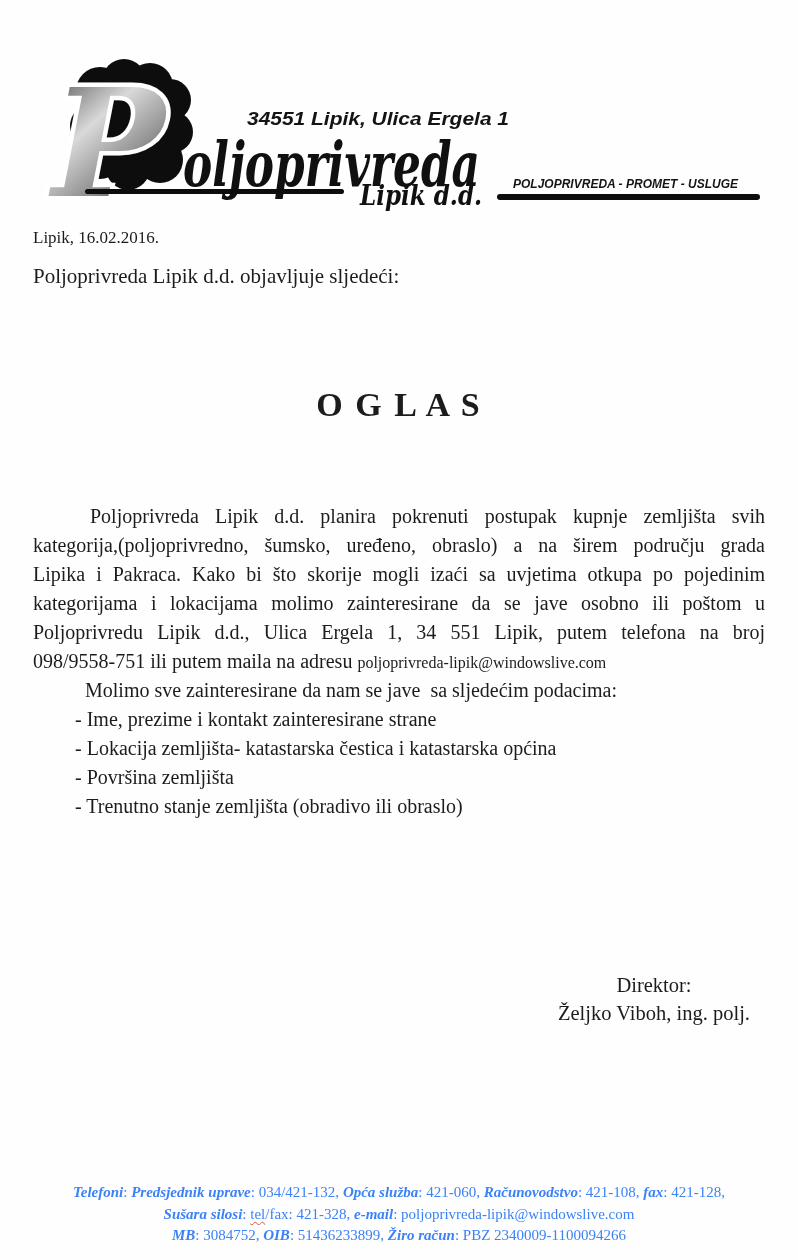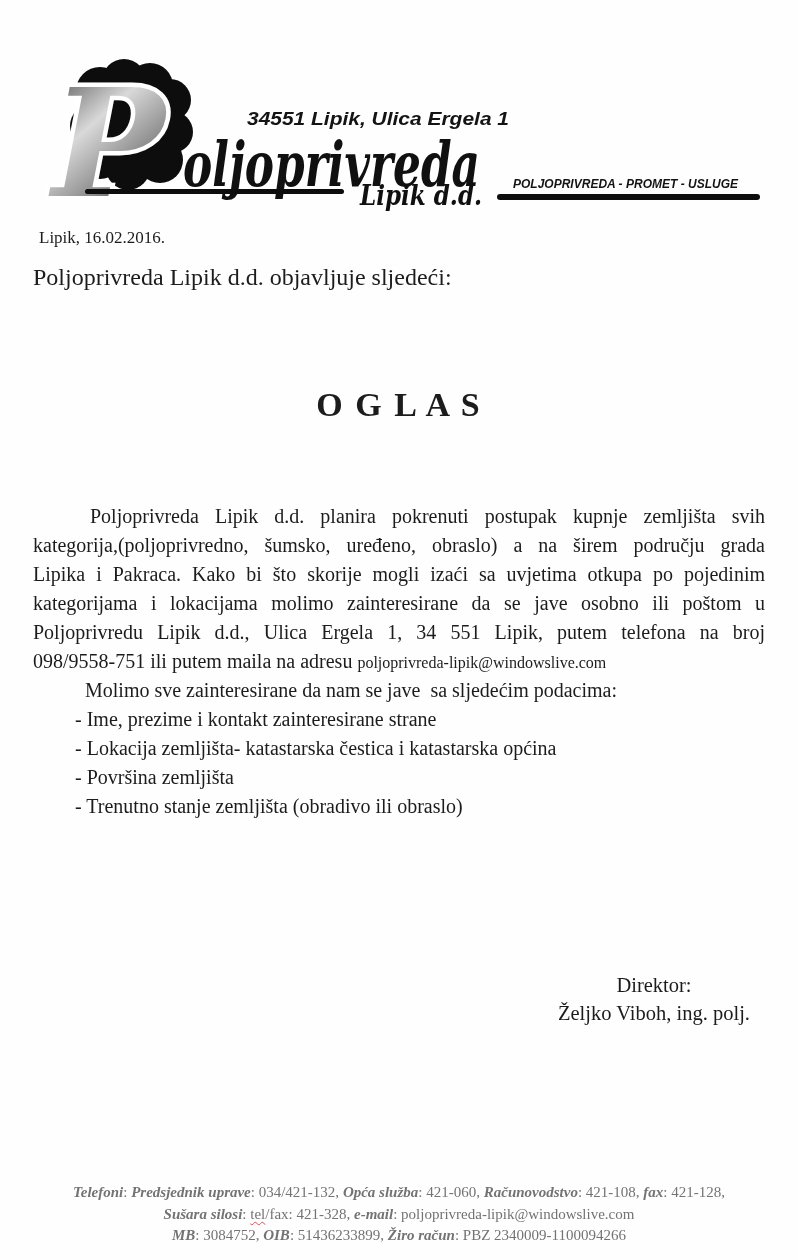--- a/index.html
+++ b/index.html
@@ -5,22 +5,22 @@
   * { margin:0; padding:0; box-sizing:border-box; }
   html,body { background:#ffffff; }
   .page {
     position:relative; width:798px; height:1260px; margin:0 auto;
     background:#fefefe; color:#1c1c1c; overflow:hidden;
     font-family:"Liberation Serif", serif;
   }
   
   .letterhead { position:absolute; left:0; top:48px; width:798px; height:172px; }
   
-  .dateline { position:absolute; left:39px; top:228px; font-size:17px; }
-  .intro    { position:absolute; left:33px; top:264px; font-size:24px; }
+  .dateline { position:absolute; left:33px; top:228px; font-size:17px; }
+  .intro    { position:absolute; left:33px; top:264px; font-size:21px; }
   .title {
     position:absolute; left:0; top:386px; width:100%;
     text-align:center; font-size:34px; font-weight:bold; letter-spacing:2px;
   }
   .para { position:absolute; left:33px; top:502px; width:732px;
           font-size:20px; line-height:29px; }
   .para .jline { text-align:justify; text-align-last:justify; }
   .para .first { text-indent:57px; }
   .para .last  { text-align:left; white-space:pre-wrap; }
   .email { font-size:16px; }
@@ -28,21 +28,21 @@
               font-size:20px; font-weight:normal; line-height:29px; }
   .req-head { padding-left:52px; white-space:pre-wrap; }
   .req-item { padding-left:42px; }
   .note { position:absolute; left:33px; top:864px; width:732px;
           font-size:20.5px; font-weight:bold; line-height:30px; }
   .note .nline { text-decoration:underline; text-decoration-thickness:2px; text-underline-offset:4px; }
   .note .l1 { text-align:justify; text-align-last:justify; }
   .sig { position:absolute; left:558px; top:971px; font-size:20.5px; line-height:28px;text-align:center; }
   
   .footer { position:absolute; left:0; top:1182px; width:100%;
-            text-align:center; font-size:15px; line-height:21.5px; color:#737373; }
+            text-align:center; font-size:15px; line-height:21.5px; color:#3b82f6; }
   .fb { font-weight:bold; font-style:italic; }
   .fr { font-style:normal; }
   .sq { text-decoration:underline wavy #d9534f; text-decoration-thickness:1px; text-underline-offset:2px; }
 </style>
 </head>
 <body>
 
 <div class="page">
 
   <svg class="letterhead" viewBox="0 0 798 172" xmlns="http://www.w3.org/2000/svg">

